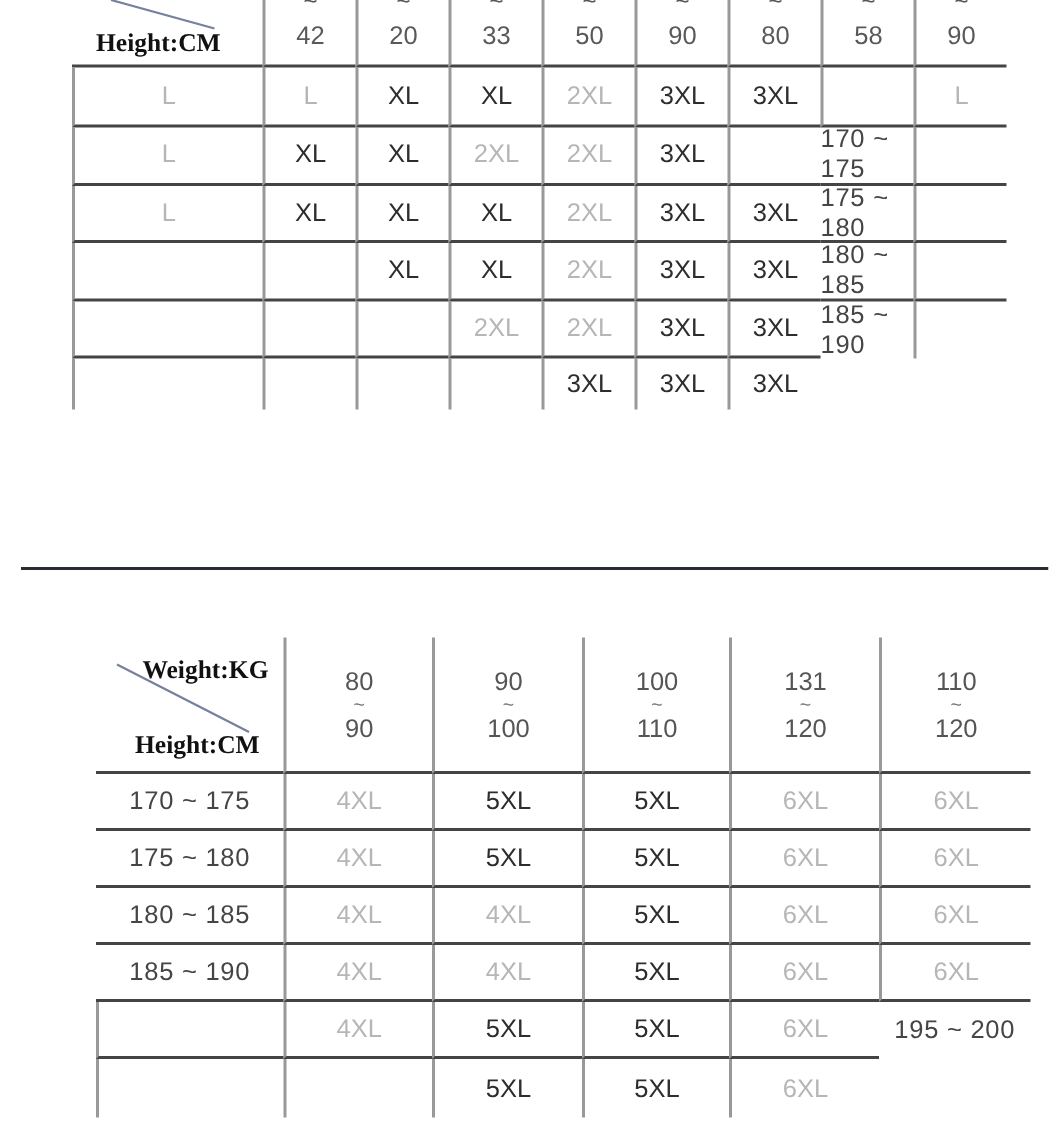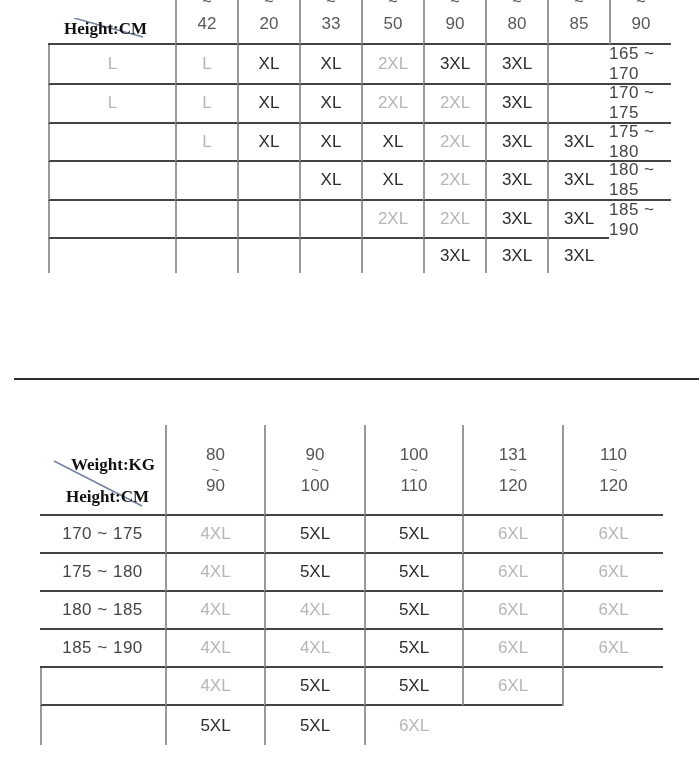--- a/index.html
+++ b/index.html
@@ -12,21 +12,21 @@
   .page { position: relative; width: 699px; height: 762px; background:#fff; }
 
   
   .size-table { position: absolute; display: grid; }
   #table1 {
     left: 48px; top: 0; width: 623px; height: 272px;
     grid-template-columns: 127px repeat(8, 62px);
     grid-template-rows: 44.5px 40.5px 38.5px 38.5px 38.5px 38.5px 33.5px;
   }
   #table2 {
-    left: 40px; top: 425px; width: 623px; height: 320px;
+    left: 64px; top: 425px; width: 623px; height: 320px;
     grid-template-columns: 125px 99px 100px 98px 100px 101px;
     grid-template-rows: 91px 38px 38px 38px 38px 38px 39px;
   }
   .cell {
     box-sizing: border-box;
     display: flex; align-items: center; justify-content: center;
     position: relative;
     font-size: 17px;
     color: #2d2d2d;
     overflow: visible;
@@ -43,21 +43,21 @@
   .cut-tilde {
     position: absolute; top: -5px; left: 50%; transform: translateX(-50%);
     font-size: 16px; line-height: 14px; color: #555; 
   }
   
   #table2 .head { justify-content: center; }
   .rng { display: block; line-height: 19px; color: #555; }
   .rng.sep { font-size: 13px; line-height: 12px; color: #777; }
 
   
-  .corner { display: block; margin-top: 18px; }
+  .corner { display: block; }
   .diag { position: absolute; left: 0; top: 0; }
   .diag line { stroke: #76819e; stroke-width: 1.5; }
   .corner-label {
     position: absolute;
     font-family: "Liberation Serif", "DejaVu Serif", serif;
     font-weight: bold; font-size: 17px; color: #111111;
     white-space: nowrap;
   }
   #t1-corner-bottom { left: 16px; bottom: 4px; }
   #t2-corner-top    { right: 10px; top: 12px; }
@@ -101,35 +101,34 @@
       <div class="cell head vline hb">
         <span class="cut-tilde">~</span>
         <span class="head-num">90</span>
       </div>
       <div class="cell head vline hb">
         <span class="cut-tilde">~</span>
         <span class="head-num">80</span>
       </div>
       <div class="cell head vline hb">
         <span class="cut-tilde">~</span>
-        <span class="head-num">85</span>
+        <span class="head-num">58</span>
       </div>
       <div class="cell head vline hb">
         <span class="cut-tilde">~</span>
         <span class="head-num">90</span>
       </div>
       <div class="cell val vline hb muted">L</div>
       <div class="cell val vline hb muted">L</div>
       <div class="cell val vline hb">XL</div>
       <div class="cell val vline hb">XL</div>
       <div class="cell val vline hb muted">2XL</div>
       <div class="cell val vline hb">3XL</div>
       <div class="cell val vline hb">3XL</div>
       <div class="cell val vline hb"></div>
-      <div class="cell rowlabel hb">165 ~ 170</div>
       <div class="cell val vline hb muted">L</div>
       <div class="cell val vline hb muted">L</div>
       <div class="cell val vline hb">XL</div>
       <div class="cell val vline hb">XL</div>
       <div class="cell val vline hb muted">2XL</div>
       <div class="cell val vline hb muted">2XL</div>
       <div class="cell val vline hb">3XL</div>
       <div class="cell val vline hb"></div>
       <div class="cell rowlabel hb">170 ~ 175</div>
       <div class="cell val vline hb"></div>
@@ -227,20 +226,21 @@
       <div class="cell val vline hb muted">4XL</div>
       <div class="cell val vline hb muted">4XL</div>
       <div class="cell val vline hb">5XL</div>
       <div class="cell val vline hb muted">6XL</div>
       <div class="cell val vline hb muted">6XL</div>
       <div class="cell val vline hb"></div>
       <div class="cell val vline hb muted">4XL</div>
       <div class="cell val vline hb">5XL</div>
       <div class="cell val vline hb">5XL</div>
       <div class="cell val vline hb muted">6XL</div>
+      <div class="cell rowlabel">195 ~ 200</div>
       <div class="cell val vline"></div>
       <div class="cell val vline"></div>
       <div class="cell val vline">5XL</div>
       <div class="cell val vline">5XL</div>
       <div class="cell val vline muted">6XL</div>
     </section>
 
 </div>
 
 </body></html>

